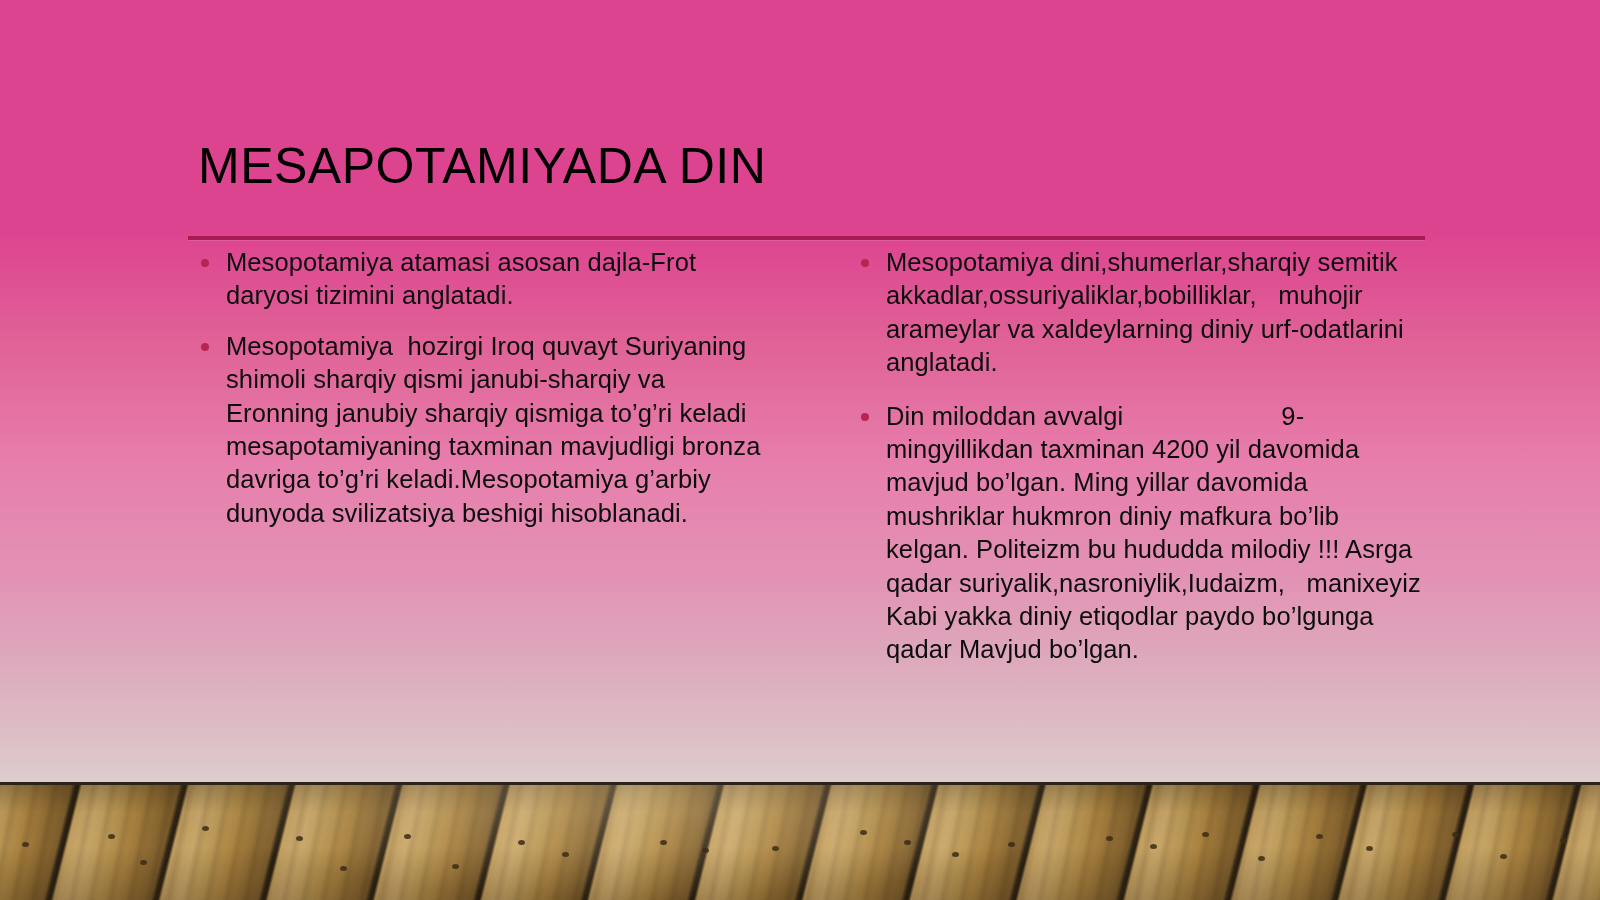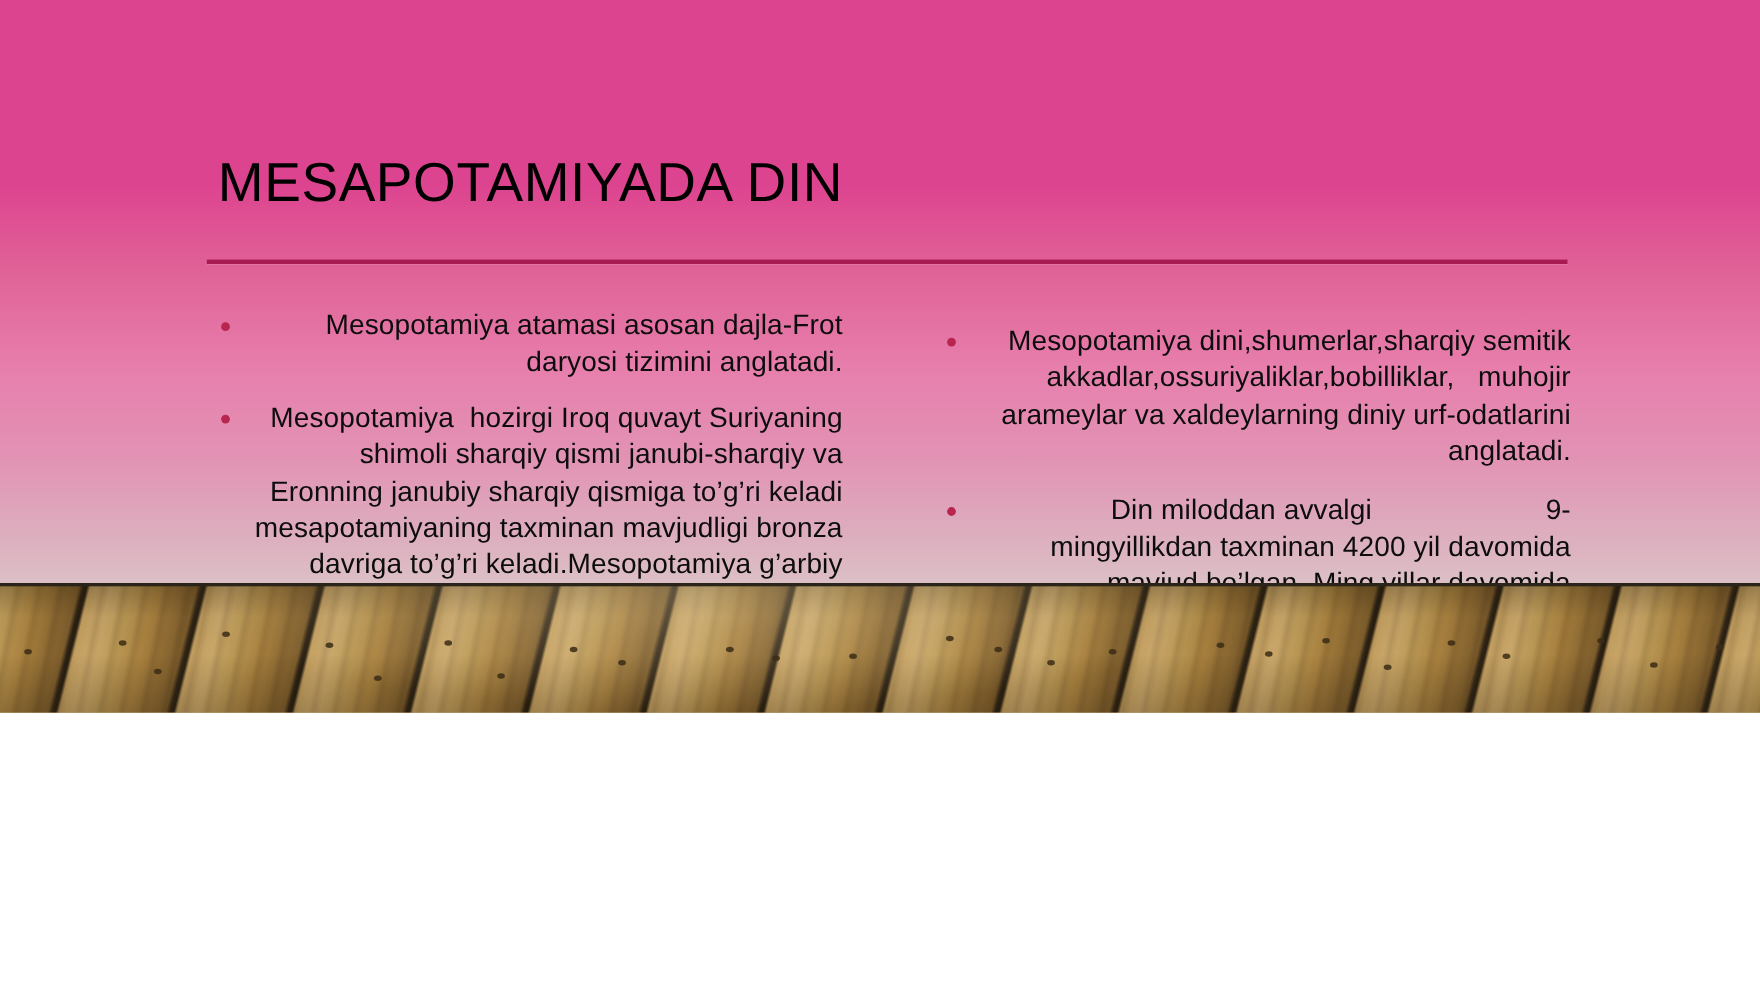--- a/index.html
+++ b/index.html
@@ -10,21 +10,21 @@
   body {
     width: 1600px;
     height: 900px;
     overflow: hidden;
     font-family: "Liberation Sans", sans-serif;
   }
 
   .slide {
     position: relative;
     width: 1600px;
-    height: 648px;
+    height: 900px;
     overflow: hidden;
     background: linear-gradient(to bottom,
         #dd4490 0%,
         #dd4490 26%,
         #e06297 38%,
         #e77fad 52%,
         #e292b4 64%,
         #ddabbd 74%,
         #dcc0c6 82%,
         #ddcfcf 88%,
@@ -55,25 +55,24 @@
     width: 1237px;
     height: 4px;
     background: #a81a52;
     box-shadow: 0 1px 0 rgba(255,255,255,0.12);
   }
 
   
   .columns {
     position: absolute;
     left: 188px;
-    top: 280px;
+    top: 246px;
     width: 1240px;
     display: flex;
     gap: 82px;
-    text-align: right;
   }
   .col {
     width: 578px;
   }
   .col-right { width: 580px; }
 
   ul.bullets {
     list-style: none;
     margin: 0;
     padding: 0;
@@ -93,21 +92,21 @@
     content: "";
     position: absolute;
     left: 13px;
     top: 13px;
     width: 8px;
     height: 8px;
     border-radius: 50%;
     background: #b8264f;
   }
 
-  .col-right ul.bullets li { margin-bottom: 20px; margin-top: 14px; }
+  .col-right ul.bullets li { margin-bottom: 20px; }
 
   
   .floor {
     position: absolute;
     left: 0;
     bottom: 0;
     width: 1600px;
     height: 118px;
     overflow: hidden;
     background: #9a7438;

